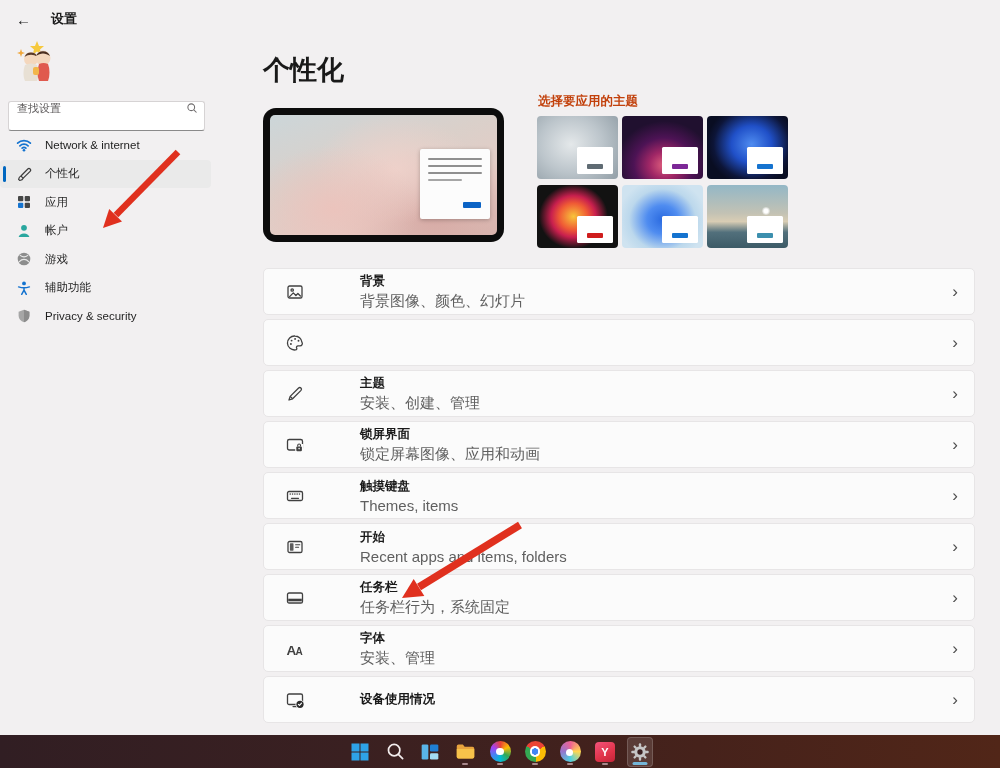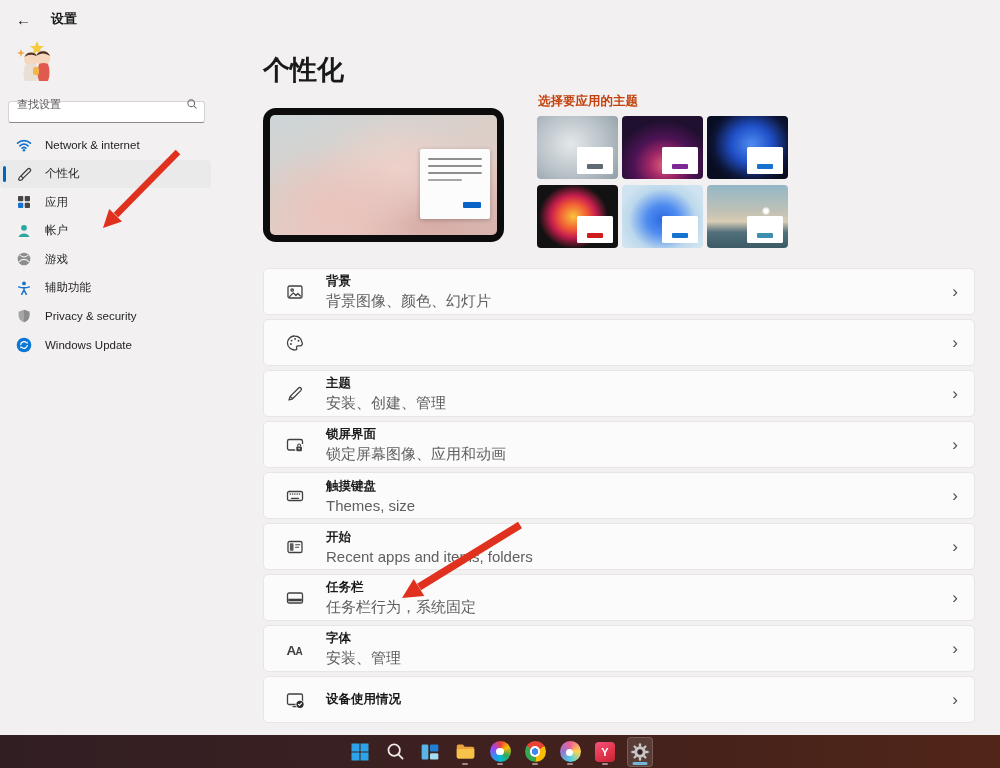--- a/index.html
+++ b/index.html
@@ -12,21 +12,21 @@
   
   .app-header { position:absolute; top:10px; left:16px; display:flex; align-items:center; gap:20px; }
   .back-btn { font-size:15px; color:#1b1b1b; cursor:pointer; line-height:1; }
   .app-title { font-size:13px; font-weight:700; }
 
   
   .avatar { position:absolute; top:37px; left:13px; width:48px; height:48px; }
 
   
   .search-box {
-    position:absolute; top:101px; left:8px; width:197px; height:22px;
+    position:absolute; top:101px; left:8px; width:197px; height:30px;
     background:#fff; border:1px solid #d6d3d4; border-bottom-color:#8a8a8a;
     border-radius:3px; display:flex; align-items:center; padding:0 6px 16px 8px;
   }
   .search-box input {
     flex:1; border:none; outline:none; font-size:11px; background:transparent;
     font-family:"Liberation Sans", sans-serif; color:#333;
   }
   .search-box input::placeholder { color:#5d5a5b; opacity:1; }
 
   
@@ -76,21 +76,21 @@
   .t6 .sun { position:absolute; right:18px; top:22px; width:8px; height:8px; border-radius:50%;
     background:radial-gradient(circle,#fff 0 35%,rgba(255,255,255,.25) 70%,transparent 100%); }
 
   
   .rows { position:absolute; left:263px; top:268px; width:712px; }
   .srow {
     height:47px; background:#fbfbfb; border:1px solid #e7e5e6; border-radius:5px;
     margin-bottom:4px; display:flex; align-items:center; padding:0 14px 0 21px; cursor:pointer;
   }
   .srow .ricon { width:20px; height:20px; flex:0 0 20px; margin-right:21px; display:flex; }
-  .srow .texts { display:flex; flex-direction:column; gap:2px; min-width:0; }
+  .srow .texts { display:flex; flex-direction:column; gap:2px; min-width:0;margin-left:34px; }
   .srow .rtitle { font-size:12.5px; font-weight:700; color:#1a1a1a; }
   .srow .rsub { font-size:15px; color:#5f5f5f; }
   .srow .chev { margin-left:auto; font-size:17px; color:#4f4f4f; line-height:1; padding-right:2px; }
 
   
   .arrows { position:absolute; inset:0; pointer-events:none; z-index:40; }
 
   
   .taskbar { position:absolute; left:0; bottom:0; width:1000px; height:33px;
     background:linear-gradient(90deg,#311e23 0%,#3a2021 35%,#46221b 70%,#512618 100%);
@@ -215,31 +215,20 @@
   <div class="nav-item">
     <span class="ico">
       <svg viewBox="0 0 16 16" width="16" height="16">
           <path d="M8 1.8l5.4 2v4.3c0 3.1-2.2 5.1-5.4 6.2-3.2-1.1-5.4-3.1-5.4-6.2V3.8z" fill="#a6a6a6"></path>
           <path d="M8 1.8l5.4 2v4.3c0 3.1-2.2 5.1-5.4 6.2z" fill="#8c8c8c"></path>
         </svg>
     </span>
     <span class="lbl">Privacy &amp; security</span>
   </div>
 
-  <div class="nav-item">
-    <span class="ico">
-      <svg viewBox="0 0 16 16" width="16" height="16">
-          <circle cx="8" cy="8" r="7.3" fill="#0a77d5"></circle>
-          <path d="M4.6 8a3.4 3.4 0 0 1 6-2.1M11.4 8a3.4 3.4 0 0 1-6 2.1" fill="none" stroke="#fff" stroke-width="1.2"></path>
-          <polygon points="11.6,4.4 11.7,6.8 9.6,5.9" fill="#fff"></polygon>
-          <polygon points="4.4,11.6 4.3,9.2 6.4,10.1" fill="#fff"></polygon>
-        </svg>
-    </span>
-    <span class="lbl">Windows Update</span>
-  </div>
 </div>
 
 <div class="page-title">个性化</div>
 
 <div class="monitor">
   <div class="monitor-screen">
     <div class="mini-window">
       <div class="ln"></div>
         <div class="ln"></div>
         <div class="ln"></div>
@@ -355,21 +344,21 @@
             <rect x="6.9" y="7.4" width="1.3" height="1.3"></rect>
             <rect x="9.2" y="7.4" width="1.3" height="1.3"></rect>
             <rect x="11.5" y="7.4" width="1.3" height="1.3"></rect>
             <rect x="13.8" y="7.4" width="1.3" height="1.3"></rect>
           </g>
           <path d="M6.5 12.3h7" stroke="#404040" stroke-width="1.3" stroke-linecap="round"></path>
         </svg>
     </span>
     <span class="texts">
         <span class="rtitle">触摸键盘</span>
-        <span class="rsub">Themes, size</span>
+        <span class="rsub">Themes, items</span>
       </span>
     <span class="chev">›</span>
   </div>
 
   <div class="srow">
     <span class="ricon">
       <svg viewBox="0 0 20 20" width="20" height="20">
           <rect x="3" y="4.5" width="14" height="11" rx="1.6" fill="none" stroke="#404040" stroke-width="1.3"></rect>
           <rect x="4.9" y="6.3" width="3.6" height="7.4" rx=".6" fill="#404040" opacity=".85"></rect>
           <path d="M10.6 7.8h4.2M10.6 10.2h3" stroke="#404040" stroke-width="1.1" stroke-linecap="round"></path>

